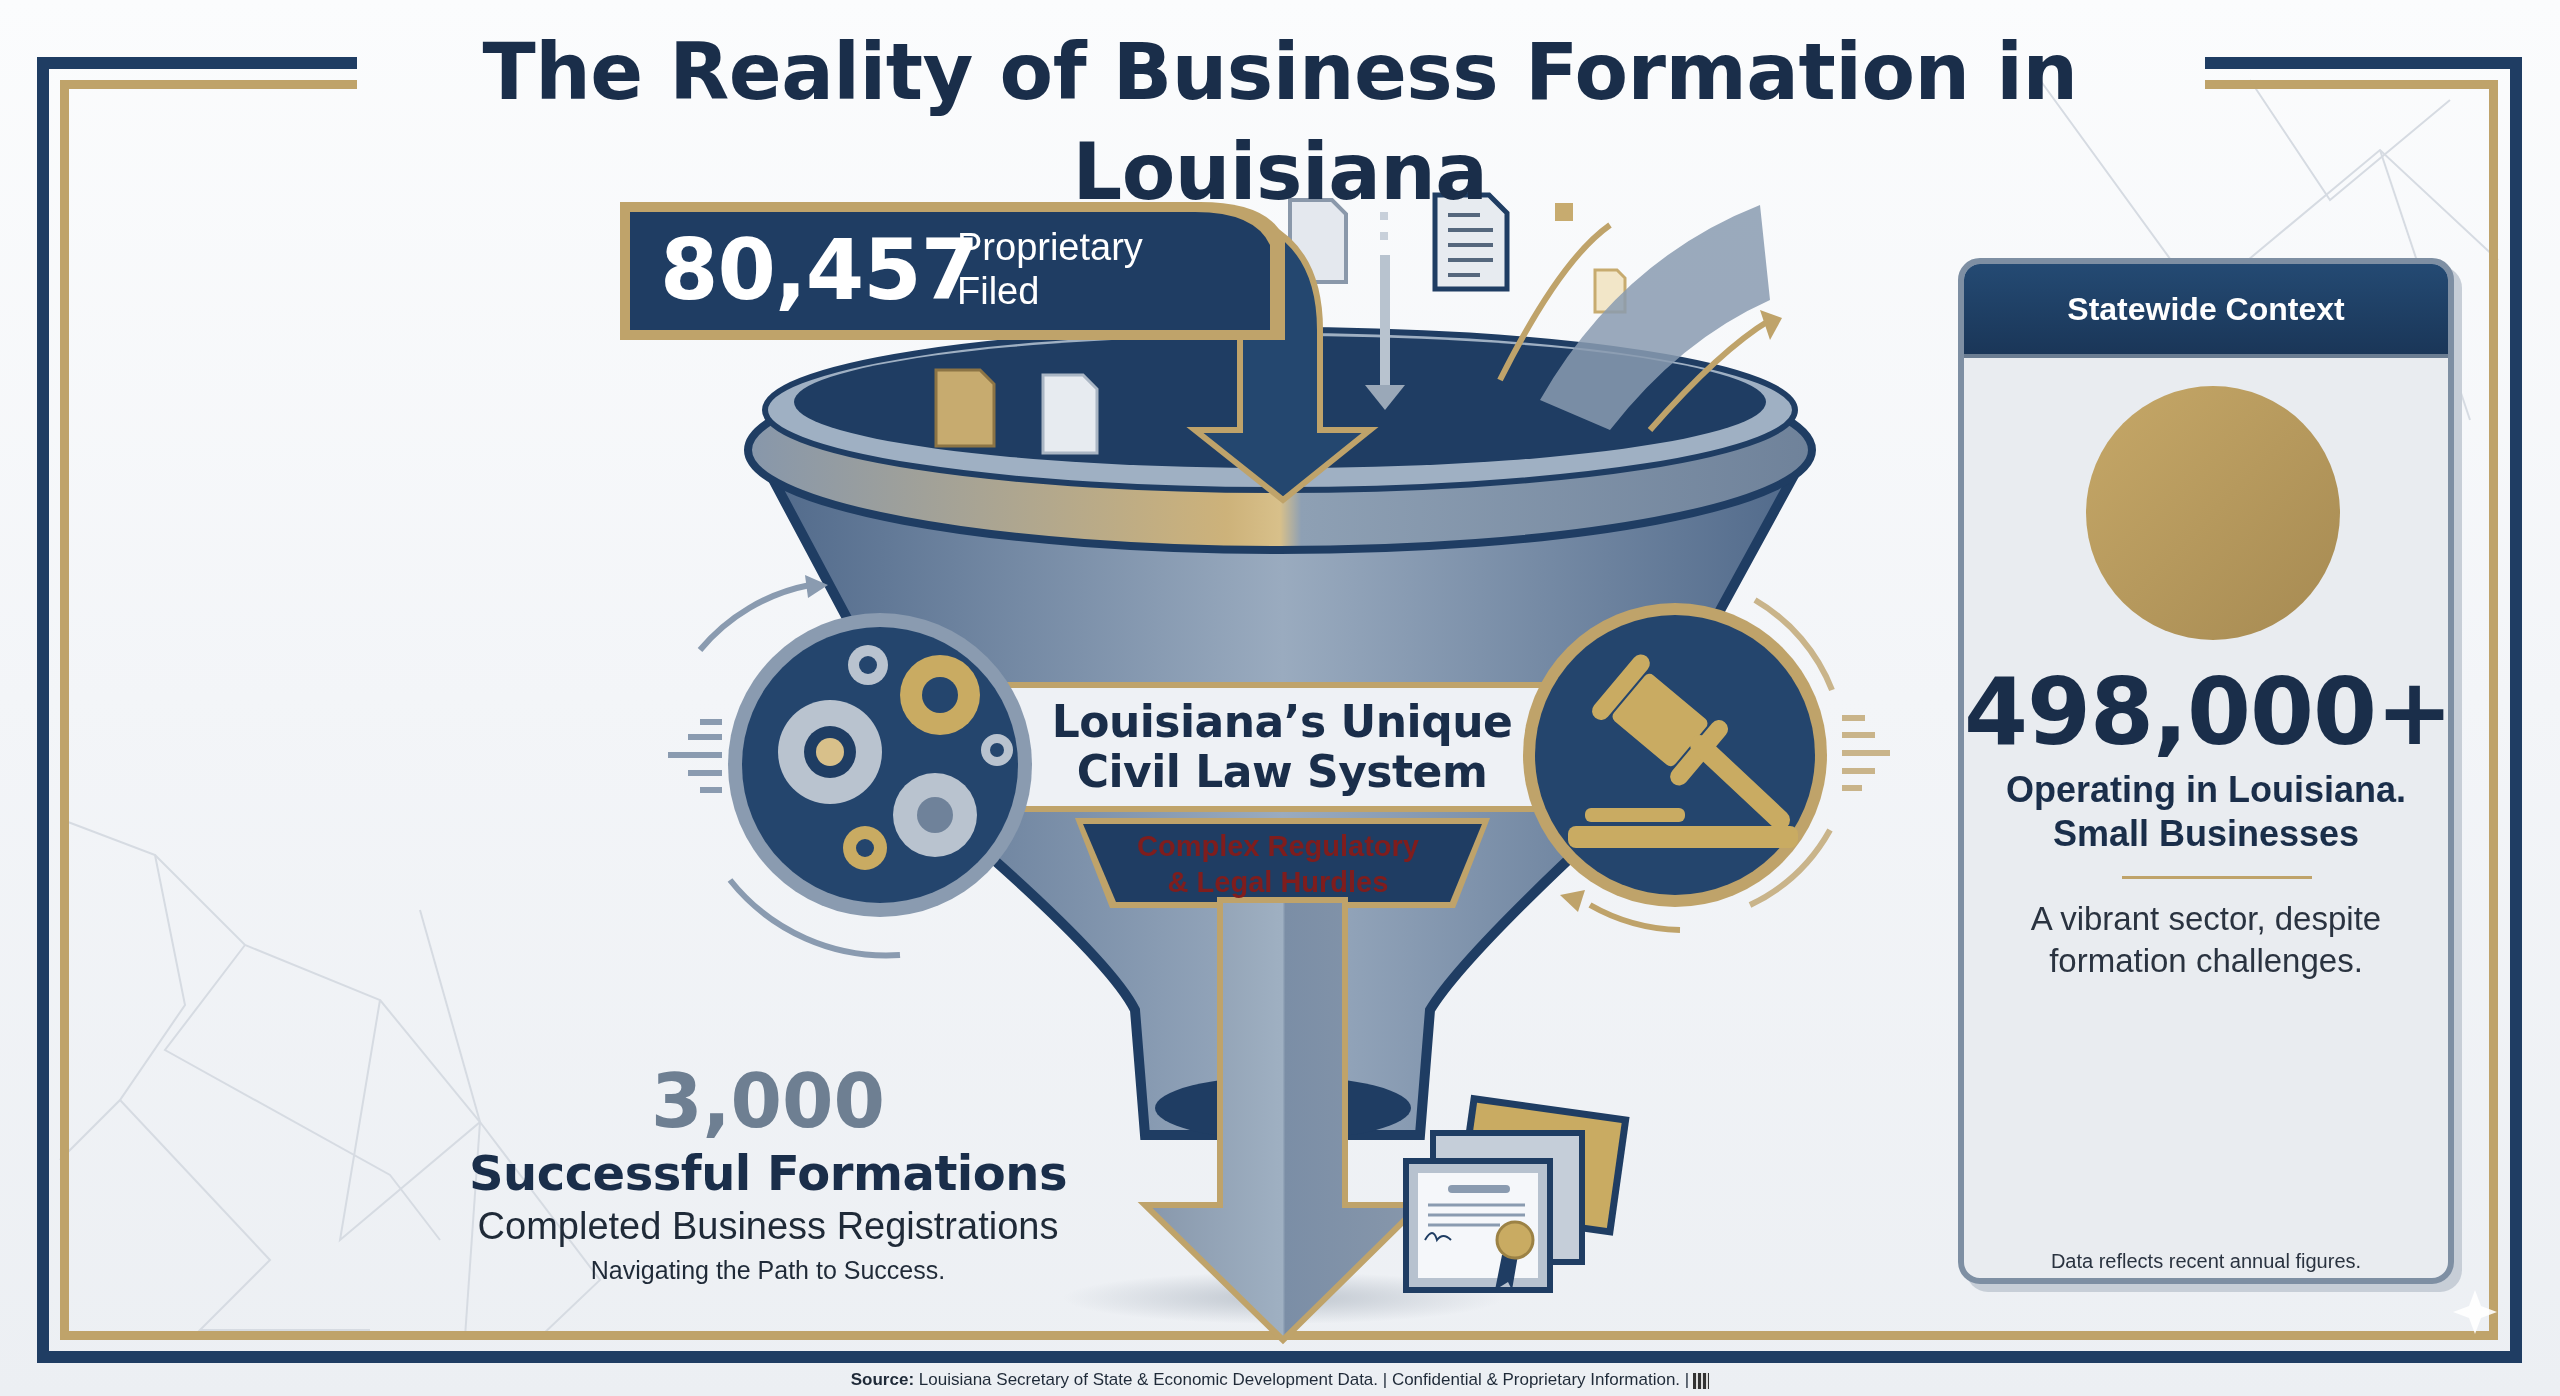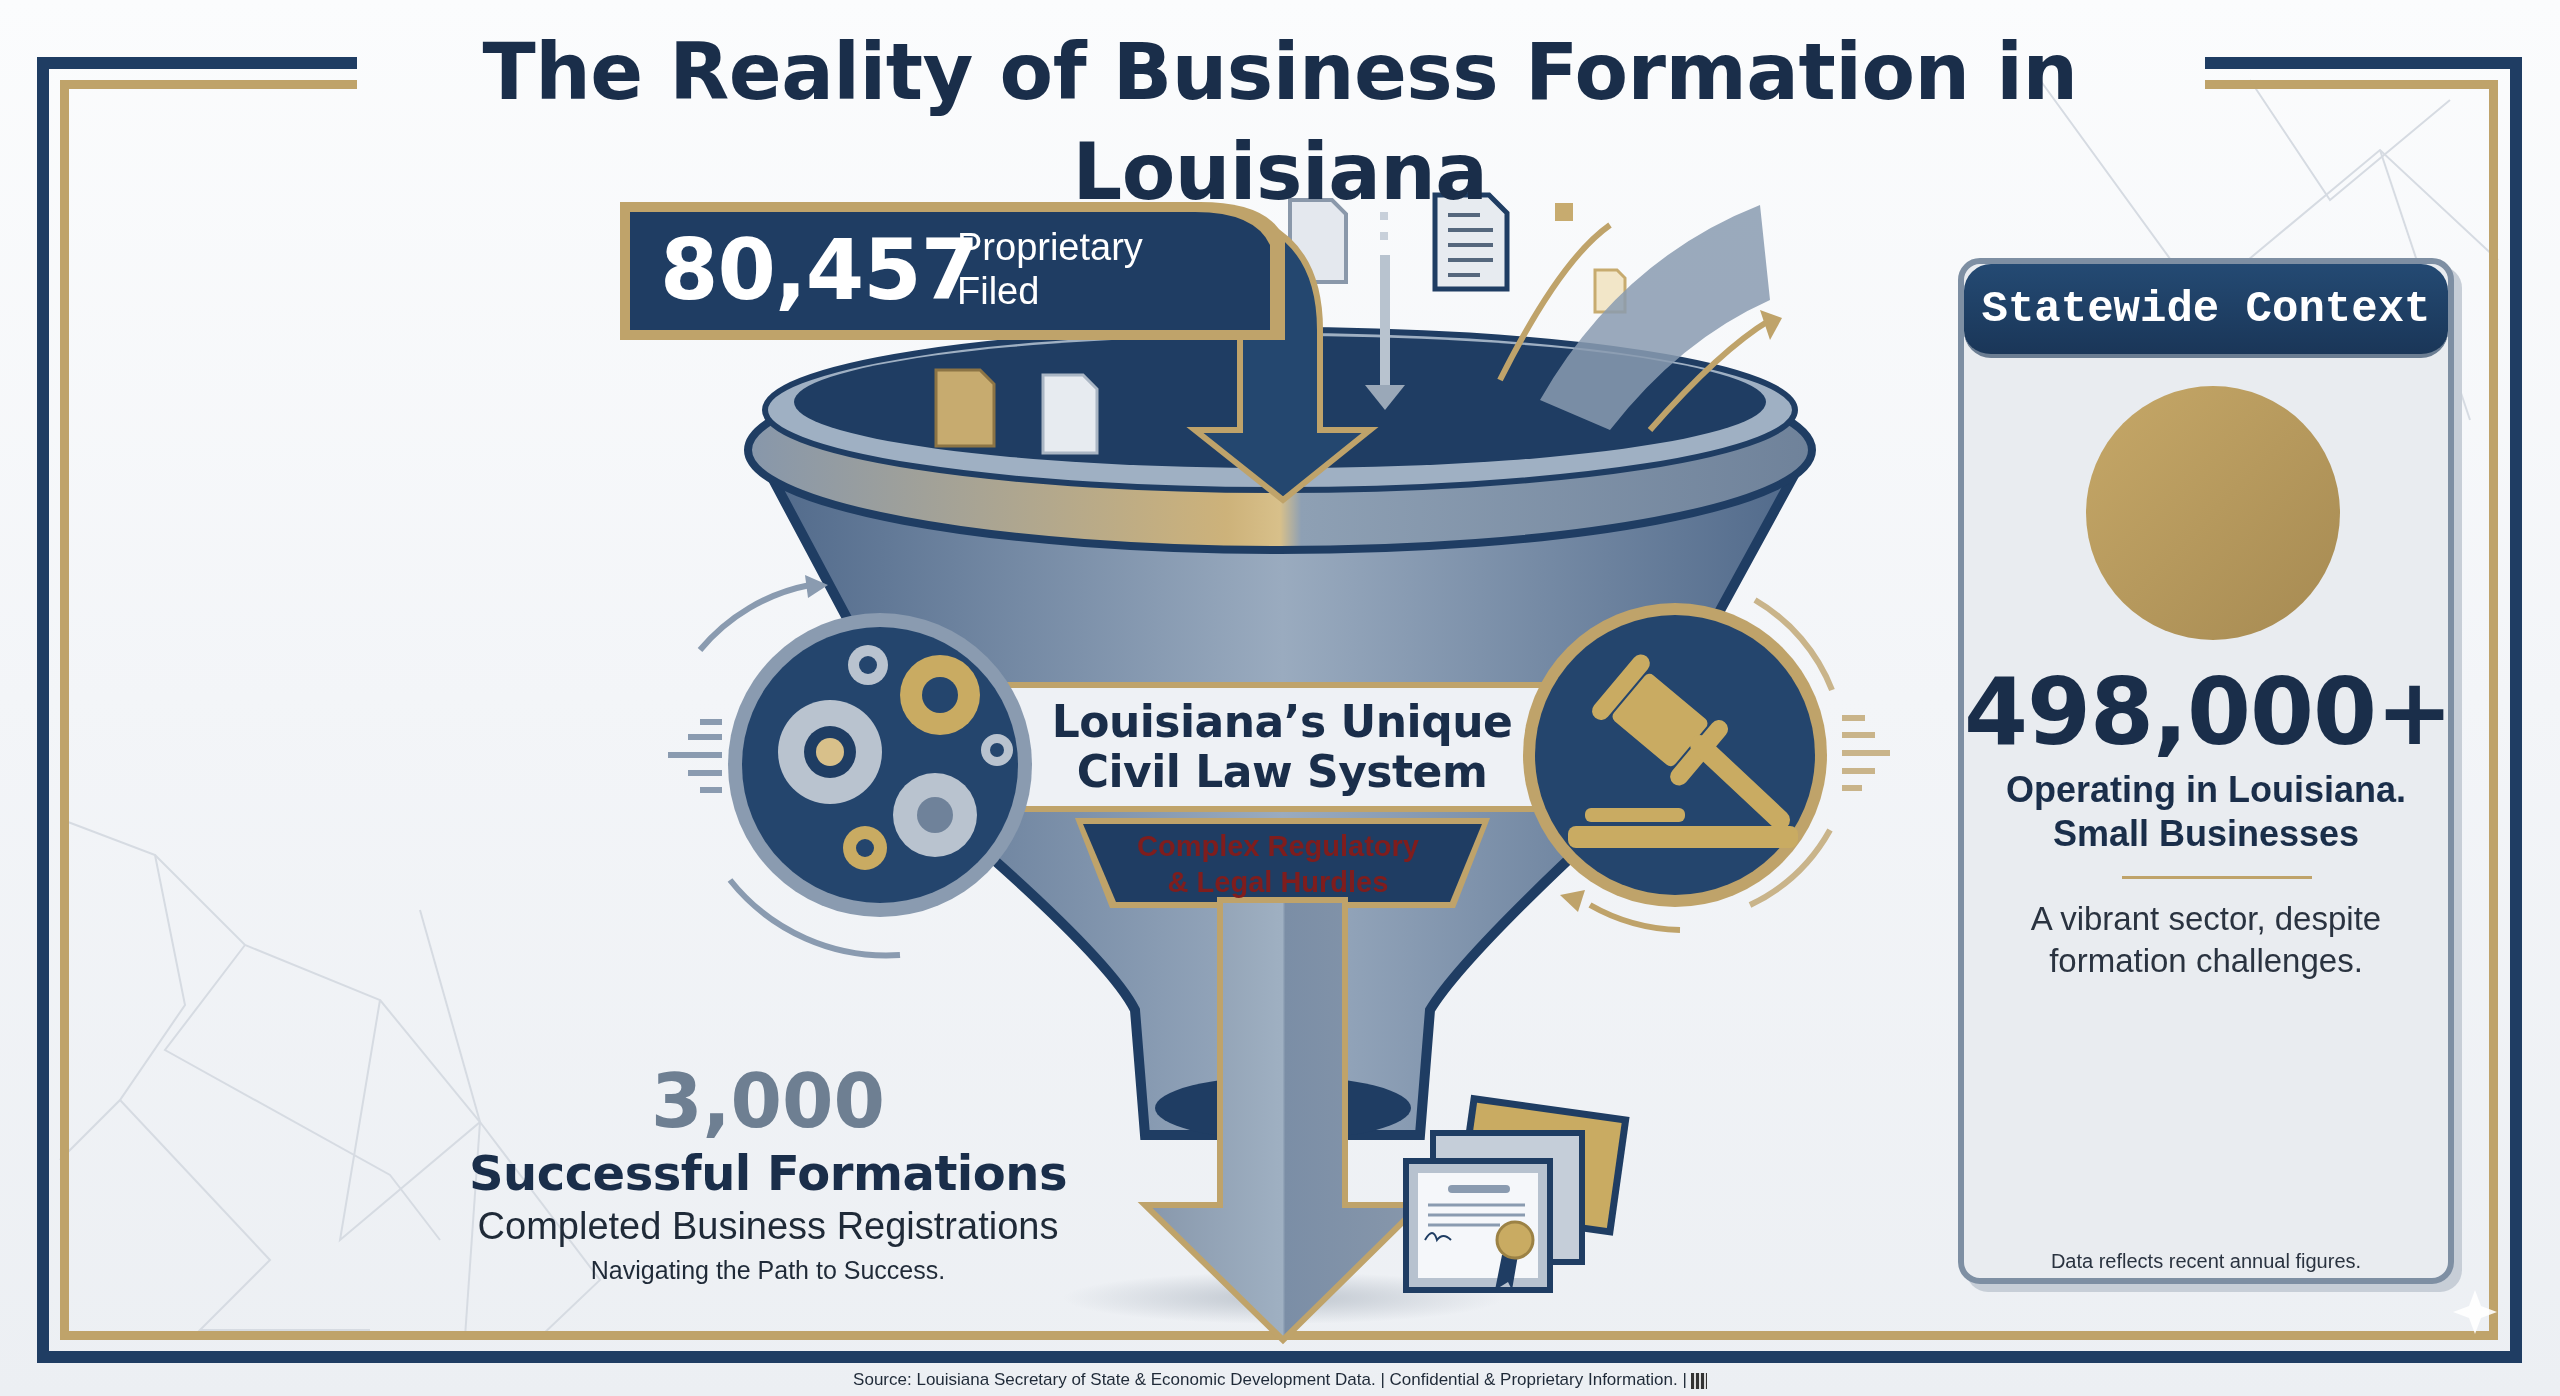--- a/index.html
+++ b/index.html
@@ -51,24 +51,23 @@
   .left-stats .t { font-size:25px; color:#1f2a38; line-height:40px; }
 
   .panel {
     position:absolute; left:1958px; top:258px; width:496px; height:1026px;
     border-radius:22px; background:#e9ecf0; border:6px solid #7e8fa3;
     box-sizing:border-box; box-shadow: 8px 8px 0 #c7ced7;
     overflow:hidden;
   }
   .panel-header {
     height:90px; background:linear-gradient(180deg,#244a73,#1a3658);
-    color:#fff; font-size:44px; font-weight:700; text-align:center; line-height:90px;
+    color:#fff; font-size:32px; font-weight:700; text-align:center; line-height:90px;
     border-bottom:4px solid #6b7d92;
-    font-family:Liberation Mono, monospace;
-    border-radius:27px;
+    font-family:Liberation Sans, sans-serif;
   }
   .panel-body { position:relative; height:100%; }
   .store-circle {
     position:absolute; left:122px; top:28px; width:254px; height:254px;
     border-radius:50%; background:linear-gradient(135deg,#c6a868,#a68a52);
   }
   .panel-number {
     position:absolute; left:0; right:0; top:300px; text-align:center;
     font-size:92px; font-weight:700; color:#1a2e4a; line-height:110px;
     font-family:"DejaVu Sans","Liberation Sans",sans-serif; letter-spacing:-1px;
@@ -85,21 +84,21 @@
     font-size:33px; color:#2a3340; line-height:42px;
   }
   .panel-foot {
     position:absolute; left:0; right:0; top:890px; text-align:center;
     font-size:20px; color:#2a3340; line-height:26px;
   }
   .footer {
     position:absolute; left:0; right:0; top:1367px; text-align:center;
     font-size:17px; color:#1f2a38; line-height:26px;
   }
-  .footer b { font-weight:400; }
+  .footer b { font-weight:700; }
   .qr { display:inline-block; width:16px; height:16px; vertical-align:middle; background:
     repeating-linear-gradient(90deg,#333 0 3px,#ddd 3px 5px); margin-left:4px; }
 </style>
 </head>
 <body>
 
 <svg width="2560" height="1396" viewBox="0 0 2560 1396">
   <defs>
     <linearGradient id="steelG" x1="0" x2="1" y1="0" y2="0">
       <stop offset="0" stop-color="#6f829a"></stop>

